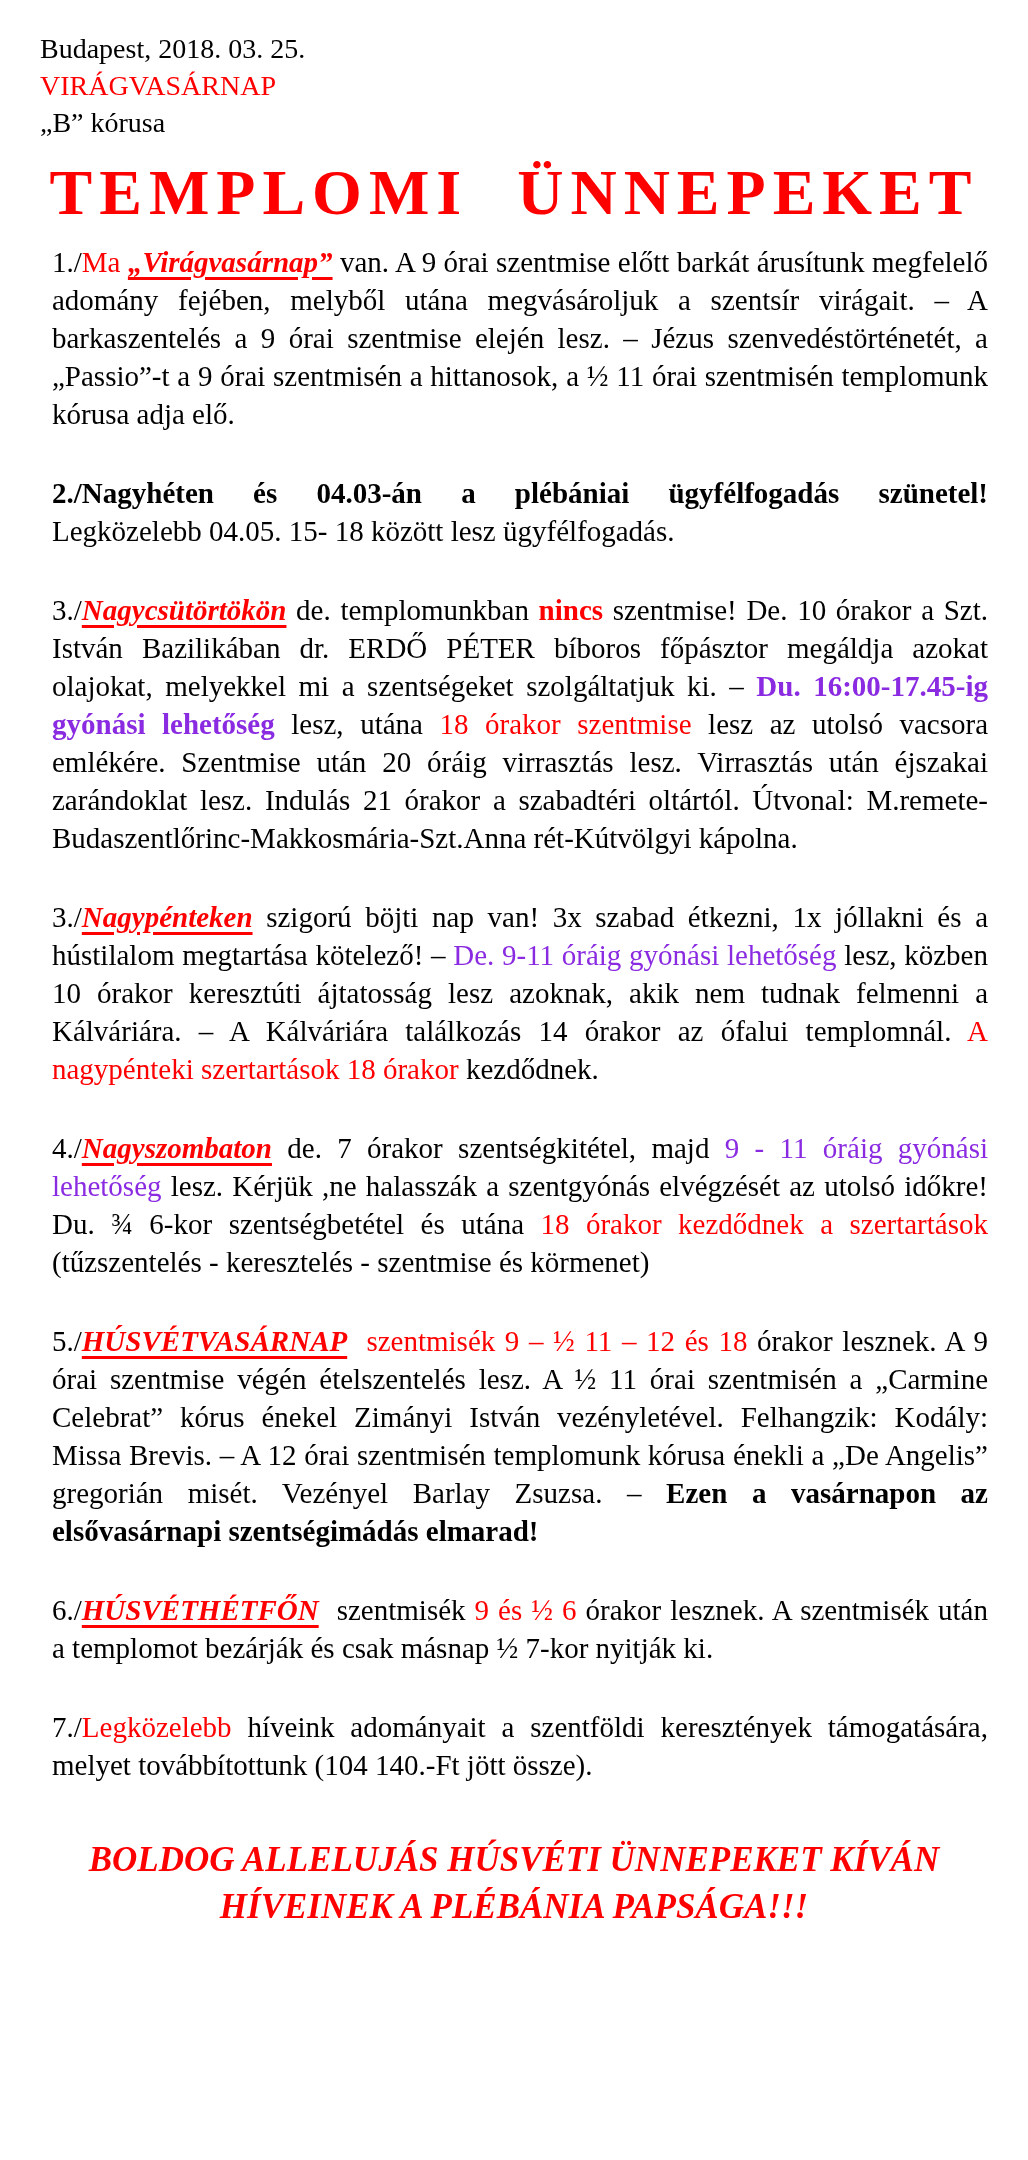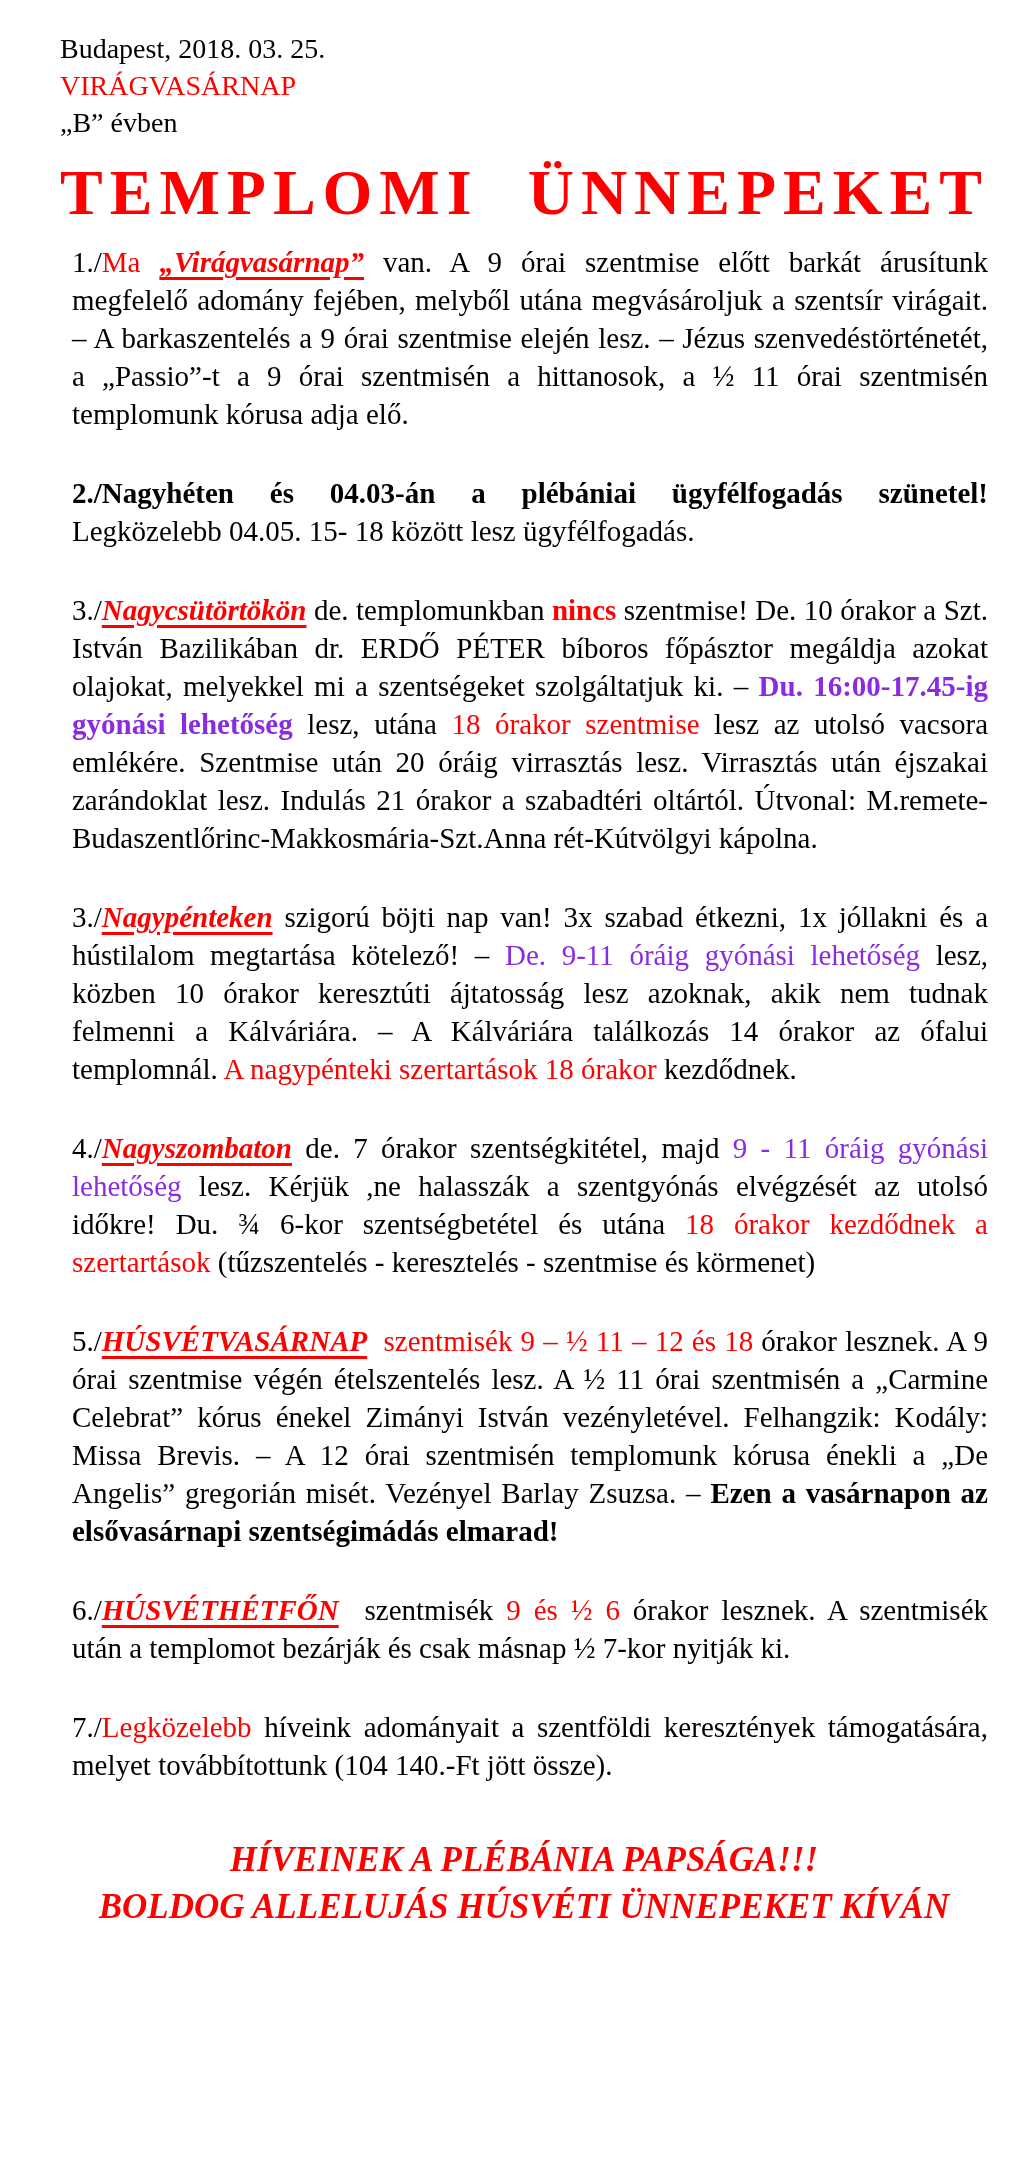--- a/index.html
+++ b/index.html
@@ -6,21 +6,21 @@
     --red:#ff0000;
     --purple:#8a2be2;
     --ink:#000000;
     --paper:#ffffff;
   }
   html,body{margin:0;padding:0;background:var(--paper);}
   body{width:1028px;height:2160px;overflow:hidden;}
   .page{
     box-sizing:border-box;
     width:1028px;height:2160px;
-    padding:30px 40px 0 60px;
+    padding:30px 40px 0 40px;
     overflow:hidden;
     background:var(--paper);
     color:var(--ink);
     font-family:"Liberation Serif","DejaVu Serif",serif;
   }
   
   .hline{margin:0;font-size:28px;line-height:37px;color:var(--ink);}
   .hline.is-red{color:var(--red);}
   .title{
     margin:12px 0 10px 0;
@@ -70,33 +70,33 @@
   .doc-footer p{margin:0;}
 </style>
 </head>
 <body>
 
 <div class="page">
 
   <header>
     <p class="hline">Budapest, 2018. 03. 25.</p>
     <p class="hline is-red">VIRÁGVASÁRNAP</p>
-    <p class="hline">„B” évben</p>
+    <p class="hline">„B” kórusa</p>
     <h1 class="title">TEMPLOMI ÜNNEPEKET</h1>
   </header>
 
   <main id="announcements">
       <p class="para"><span class="run run-normal">1./</span><span class="run run-red">Ma </span><span class="run run-red-heading">„Virágvasárnap”</span><span class="run run-normal"> van. A 9 órai szentmise előtt barkát árusítunk megfelelő adomány fejében, melyből utána megvásároljuk a szentsír virágait. – A barkaszentelés a 9 órai szentmise elején lesz. – Jézus szenvedéstörténetét, a „Passio”-t a 9 órai szentmisén a hittanosok, a ½ 11 órai szentmisén templomunk kórusa adja elő.</span></p>
       <p class="para"><span class="run run-bold force-line">2./Nagyhéten és 04.03-án a plébániai ügyfélfogadás szünetel!</span><span class="run run-normal">Legközelebb 04.05. 15- 18 között lesz ügyfélfogadás.</span></p>
       <p class="para"><span class="run run-normal">3./</span><span class="run run-red-heading">Nagycsütörtökön</span><span class="run run-normal"> de. templomunkban </span><span class="run run-red-bold">nincs</span><span class="run run-normal"> szentmise! De. 10 órakor a Szt. István Bazilikában dr. ERDŐ PÉTER bíboros főpásztor megáldja azokat olajokat, melyekkel mi a szentségeket szolgáltatjuk ki. – </span><span class="run run-purple-bold">Du. 16:00-17.45-ig gyónási lehetőség</span><span class="run run-normal"> lesz, utána </span><span class="run run-red">18 órakor szentmise</span><span class="run run-normal"> lesz az utolsó vacsora emlékére. Szentmise után 20 óráig virrasztás lesz. Virrasztás után éjszakai zarándoklat lesz. Indulás 21 órakor a szabadtéri oltártól. Útvonal: M.remete-Budaszentlőrinc-Makkosmária-Szt.Anna rét-Kútvölgyi kápolna.</span></p>
       <p class="para"><span class="run run-normal">3./</span><span class="run run-red-heading">Nagypénteken</span><span class="run run-normal"> szigorú böjti nap van! 3x szabad étkezni, 1x jóllakni és a hústilalom megtartása kötelező! – </span><span class="run run-purple">De. 9-11 óráig gyónási lehetőség</span><span class="run run-normal"> lesz, közben 10 órakor keresztúti ájtatosság lesz azoknak, akik nem tudnak felmenni a Kálváriára. – A Kálváriára találkozás 14 órakor az ófalui templomnál. </span><span class="run run-red">A nagypénteki szertartások 18 órakor</span><span class="run run-normal"> kezdődnek.</span></p>
       <p class="para"><span class="run run-normal">4./</span><span class="run run-red-heading">Nagyszombaton</span><span class="run run-normal"> de. 7 órakor szentségkitétel, majd </span><span class="run run-purple">9 - 11 óráig gyónási lehetőség</span><span class="run run-normal"> lesz. Kérjük ,ne halasszák a szentgyónás elvégzését az utolsó időkre! Du. ¾ 6-kor szentségbetétel és utána </span><span class="run run-red">18 órakor kezdődnek a szertartások</span><span class="run run-normal"> (tűzszentelés - keresztelés - szentmise és körmenet)</span></p>
       <p class="para"><span class="run run-normal">5./</span><span class="run run-red-heading">HÚSVÉTVASÁRNAP</span><span class="run run-red">&nbsp; szentmisék 9 – ½ 11 – 12 és 18</span><span class="run run-normal"> órakor lesznek. A 9 órai szentmise végén ételszentelés lesz. A ½ 11 órai szentmisén a „Carmine Celebrat” kórus énekel Zimányi István vezényletével. Felhangzik: Kodály: Missa Brevis. – A 12 órai szentmisén templomunk kórusa énekli a „De Angelis” gregorián misét. Vezényel Barlay Zsuzsa. – </span><span class="run run-bold">Ezen a vasárnapon az elsővasárnapi szentségimádás elmarad!</span></p>
       <p class="para"><span class="run run-normal">6./</span><span class="run run-red-heading">HÚSVÉTHÉTFŐN</span><span class="run run-normal">&nbsp; szentmisék </span><span class="run run-red">9 és ½ 6</span><span class="run run-normal"> órakor lesznek. A szentmisék után a templomot bezárják és csak másnap ½ 7-kor nyitják ki.</span></p>
       <p class="para"><span class="run run-normal">7./</span><span class="run run-red">Legközelebb</span><span class="run run-normal"> híveink adományait a szentföldi keresztények támogatására, melyet továbbítottunk (104 140.-Ft jött össze).</span></p>
     </main>
 
   <footer class="doc-footer">
+    <p>BOLDOG ALLELUJÁS HÚSVÉTI ÜNNEPEKET KÍVÁN</p>
     <p>HÍVEINEK A PLÉBÁNIA PAPSÁGA!!!</p>
-    <p>BOLDOG ALLELUJÁS HÚSVÉTI ÜNNEPEKET KÍVÁN</p>
   </footer>
 
 </div>
 
 </body></html>

